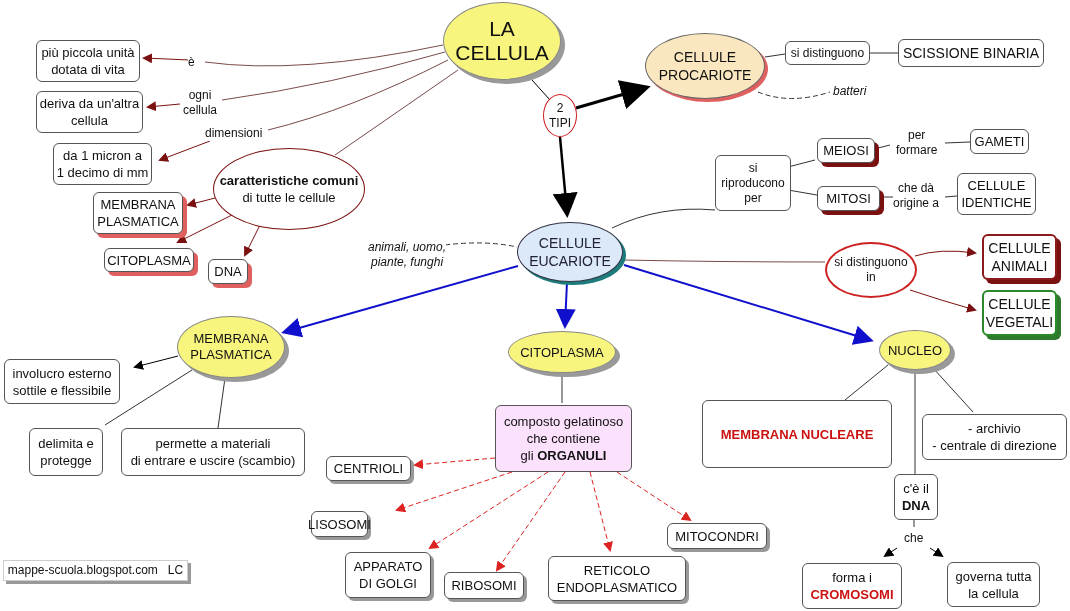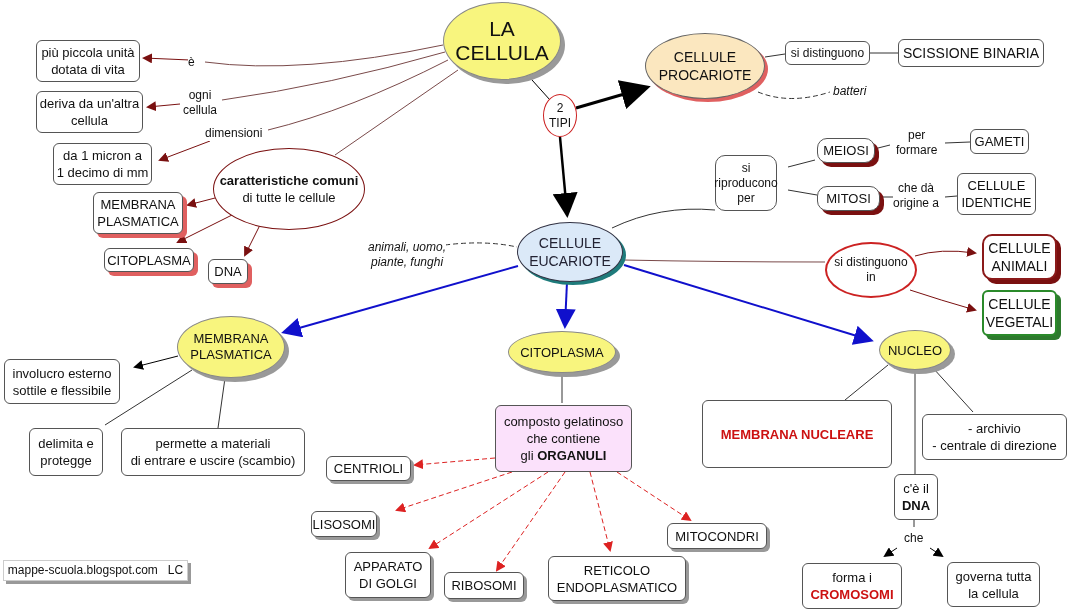--- a/index.html
+++ b/index.html
@@ -1,21 +1,21 @@
 <!DOCTYPE html>
 <html><head>
 <meta charset="utf-8">
 <style>
   html,body{margin:0;padding:0;background:#fff;}
   body{width:1070px;height:611px;position:relative;overflow:hidden;font-family:"Liberation Sans",sans-serif;color:#111;}
   svg.links{position:absolute;left:0;top:0;width:1070px;height:611px;}
   .n{position:absolute;box-sizing:border-box;display:flex;align-items:center;justify-content:center;text-align:center;font-size:13px;line-height:17px;white-space:pre-line;}
   .box{background:#fff;border:1px solid #555;border-radius:6px;}
   .sh-red{box-shadow:4px 4px 0 #e06060;}
-  .sh-dred{box-shadow:4px 4px 0 #7a1010;border-radius:10px;}
+  .sh-dred{box-shadow:4px 4px 0 #7a1010;}
   .sh-gray{box-shadow:3px 3px 0 #999;}
   .sh-green{box-shadow:4px 4px 0 #2d7a2d;}
   .b-red{border:2px solid #8b1a1a;}
   .b-green{border:2px solid #2a8a2a;}
   .ell{border-radius:50%;}
   .yellow{background:#f8f57e;border:1px solid #888;box-shadow:4px 4px 0 #999;font-weight:normal;}
   .lbl{position:absolute;font-size:12px;line-height:15px;text-align:center;white-space:pre-line;background:#fff;}
   .it{font-style:italic;}
   .red-b{color:#cc1111;font-weight:bold;}
 </style>
@@ -118,21 +118,21 @@
 <div class="n ell" style="left:645px;top:33px;width:120px;height:66px;background:#fbe7bf;border:1px solid #666;box-shadow:3px 3px 0 #e06060;font-size:14px;line-height:18px;">CELLULE
 PROCARIOTE</div>
 <div class="n box" style="left:785px;top:41px;width:85px;height:24px;font-size:12px;">si distinguono</div>
 <div class="n box" style="left:898px;top:39px;width:146px;height:28px;font-size:14px;">SCISSIONE BINARIA</div>
 <div class="lbl it" style="left:833px;top:84px;">batteri</div>
 
 <div class="n ell" style="left:517px;top:222px;width:106px;height:60px;background:#dbe9f8;border:1px solid #334;box-shadow:3px 3px 0 #1e7b7b;color:#223;font-size:14px;line-height:18px;">CELLULE
 EUCARIOTE</div>
 <div class="lbl it" style="left:368px;top:240px;">animali, uomo,
 piante, funghi</div>
-<div class="n box" style="left:715px;top:155px;width:62px;height:56px;font-size:12px;line-height:15px;border-radius:10px;">si
+<div class="n box" style="left:715px;top:155px;width:76px;height:56px;font-size:12px;line-height:15px;">si
 riproducono
 per</div>
 <div class="n box sh-dred" style="left:817px;top:138px;width:58px;height:25px;">MEIOSI</div>
 <div class="lbl" style="left:896px;top:128px;">per
 formare</div>
 <div class="n box" style="left:970px;top:129px;width:59px;height:25px;">GAMETI</div>
 <div class="n box sh-dred" style="left:817px;top:186px;width:63px;height:25px;">MITOSI</div>
 <div class="lbl" style="left:893px;top:181px;">che dà
 origine a</div>
 <div class="n box" style="left:957px;top:173px;width:79px;height:42px;">CELLULE
@@ -153,21 +153,21 @@
 <div class="n box" style="left:121px;top:428px;width:184px;height:48px;text-align:center;">permette a materiali
 di entrare e uscire (scambio)</div>
 
 <div class="n ell yellow" style="left:508px;top:331px;width:108px;height:42px;font-size:13px;">CITOPLASMA</div>
 <div class="n box" style="left:495px;top:405px;width:137px;height:67px;background:#fbe1fb;flex-direction:column;">
   <span><span>composto gelatinoso
 che contiene
 gli </span><b>ORGANULI</b></span>
 </div>
 <div class="n box sh-gray" style="left:326px;top:456px;width:85px;height:25px;">CENTRIOLI</div>
-<div class="n box sh-gray" style="left:311px;top:511px;width:66px;height:26px;">LISOSOMI</div>
+<div class="n box sh-gray" style="left:311px;top:511px;width:57px;height:26px;">LISOSOMI</div>
 <div class="n box sh-gray" style="left:345px;top:552px;width:86px;height:46px;">APPARATO
 DI GOLGI</div>
 <div class="n box sh-gray" style="left:444px;top:572px;width:80px;height:27px;">RIBOSOMI</div>
 <div class="n box sh-gray" style="left:548px;top:556px;width:138px;height:45px;">RETICOLO
 ENDOPLASMATICO</div>
 <div class="n box sh-gray" style="left:667px;top:523px;width:100px;height:26px;">MITOCONDRI</div>
 
 <div class="n ell yellow" style="left:879px;top:330px;width:72px;height:40px;font-size:13px;">NUCLEO</div>
 <div class="n box" style="left:702px;top:400px;width:190px;height:68px;flex-direction:column;">
   <span class="red-b">MEMBRANA NUCLEARE</span>

